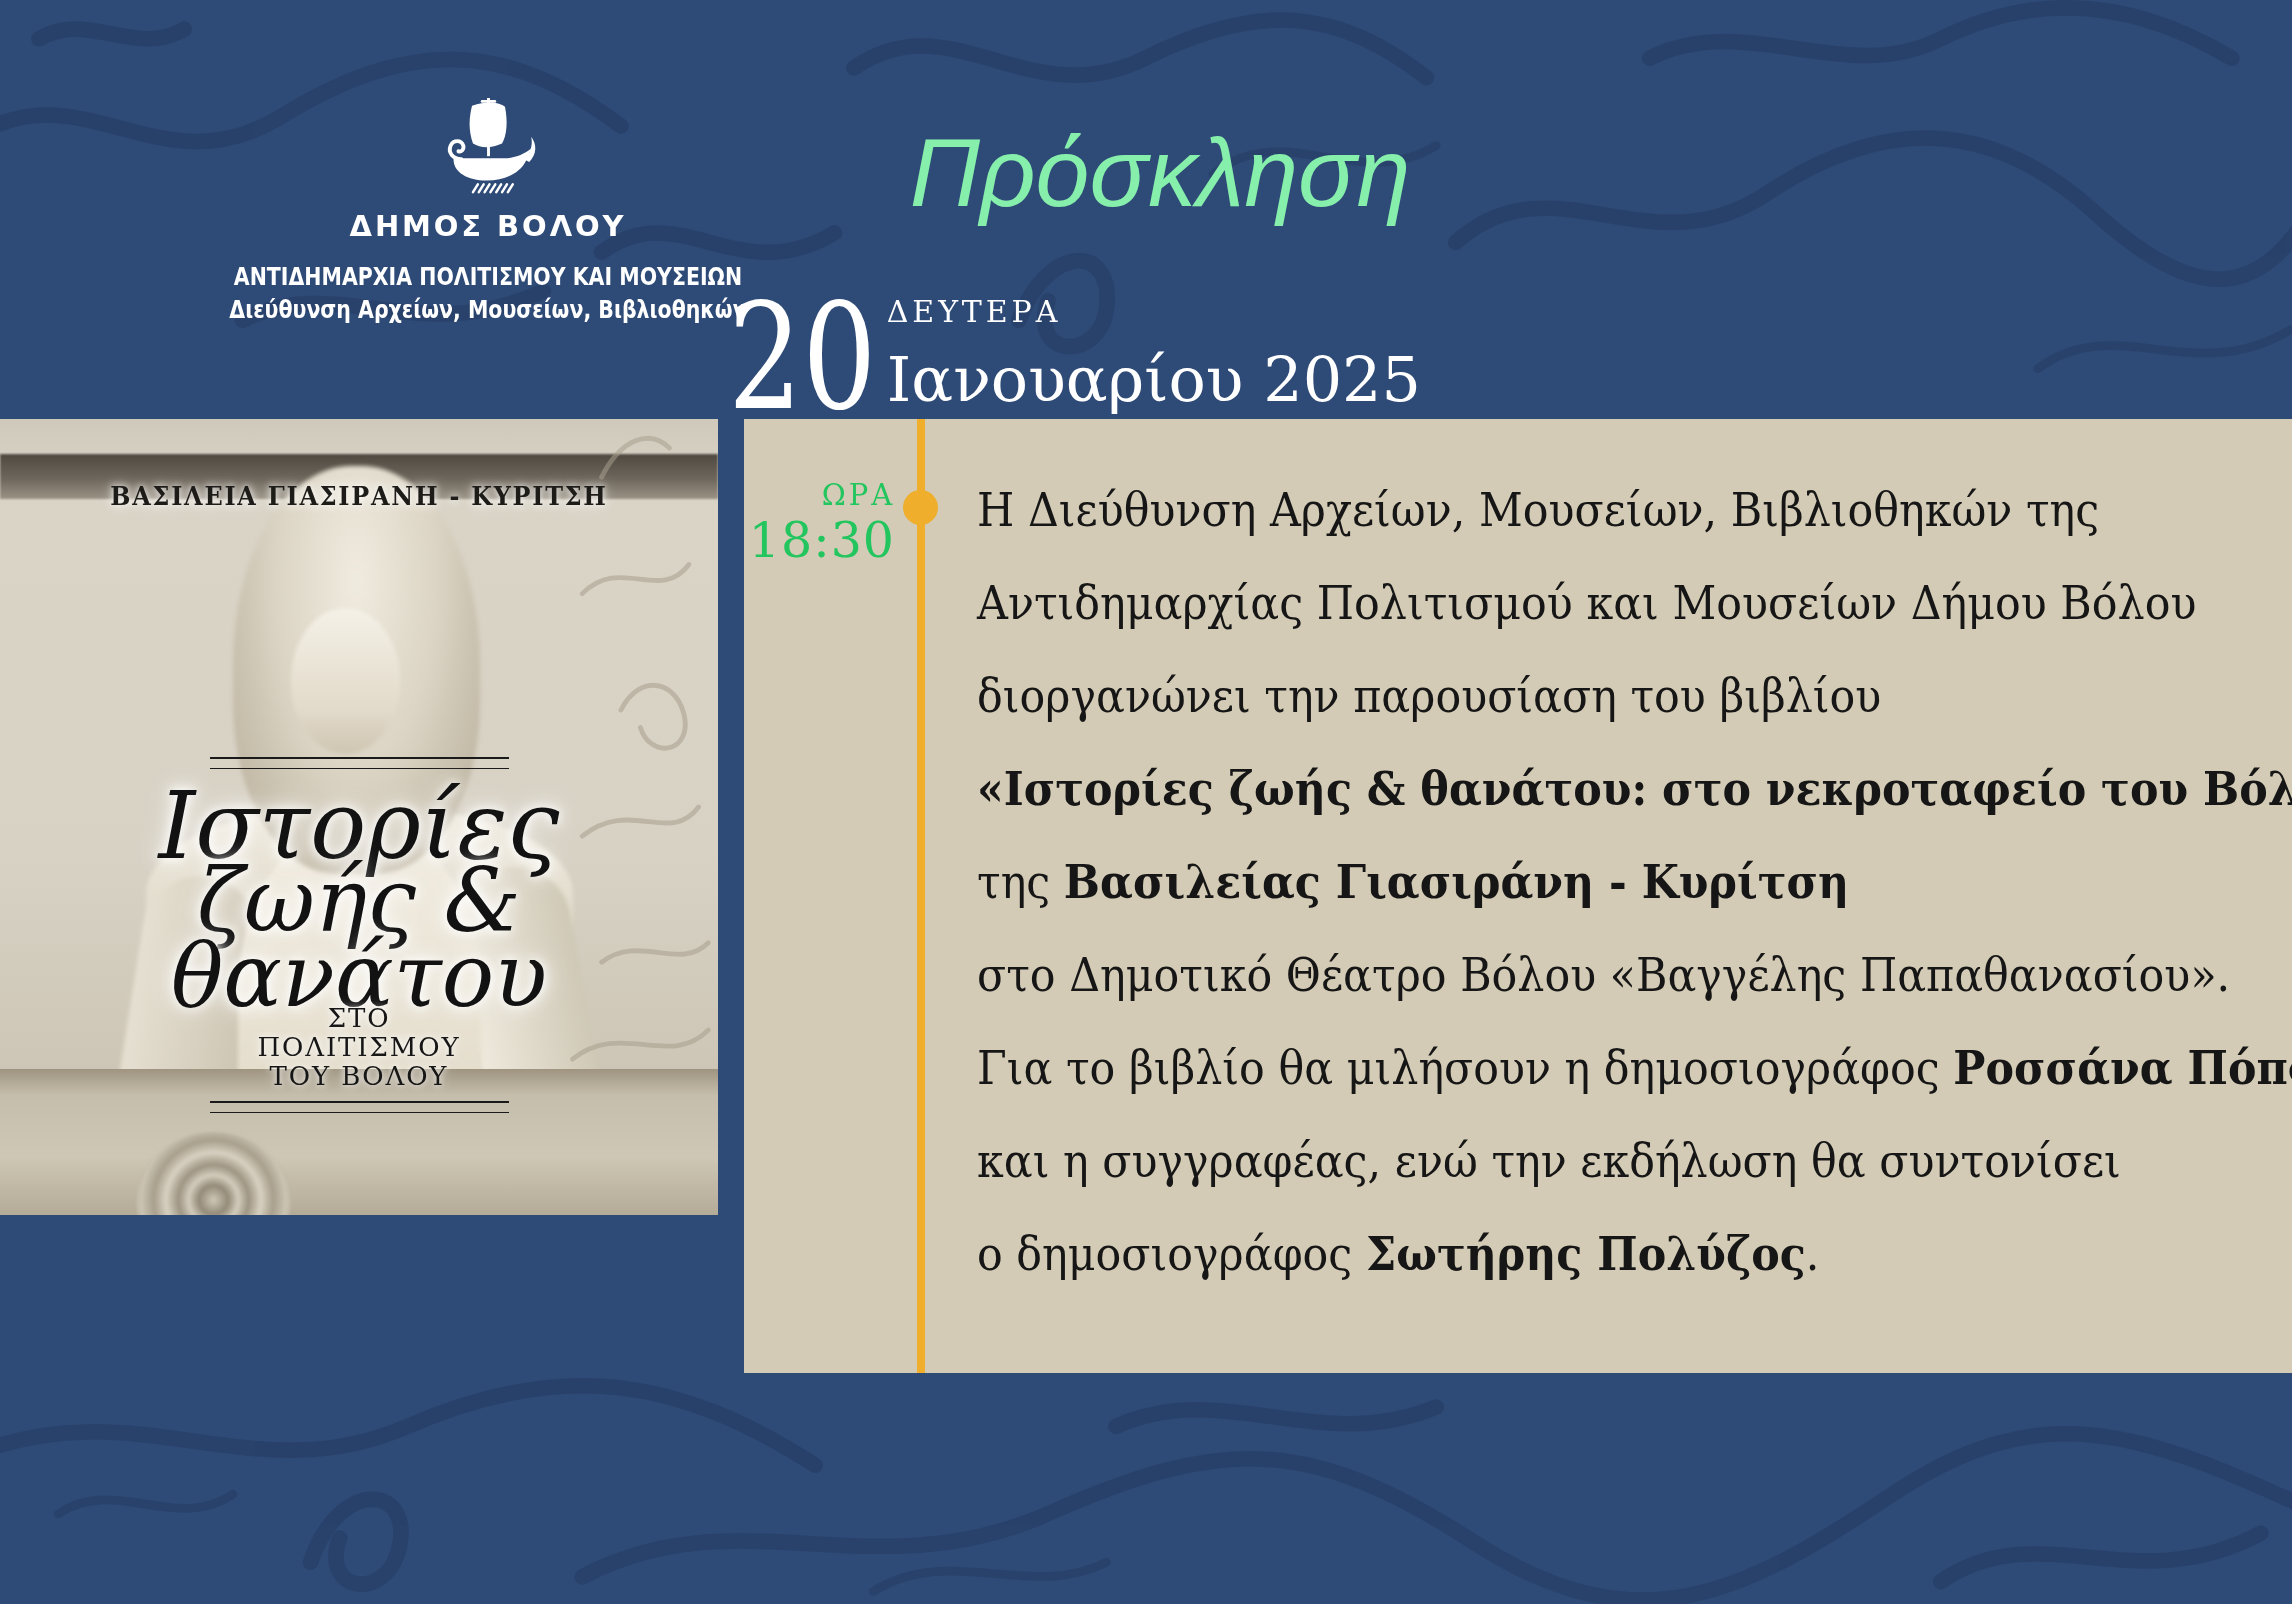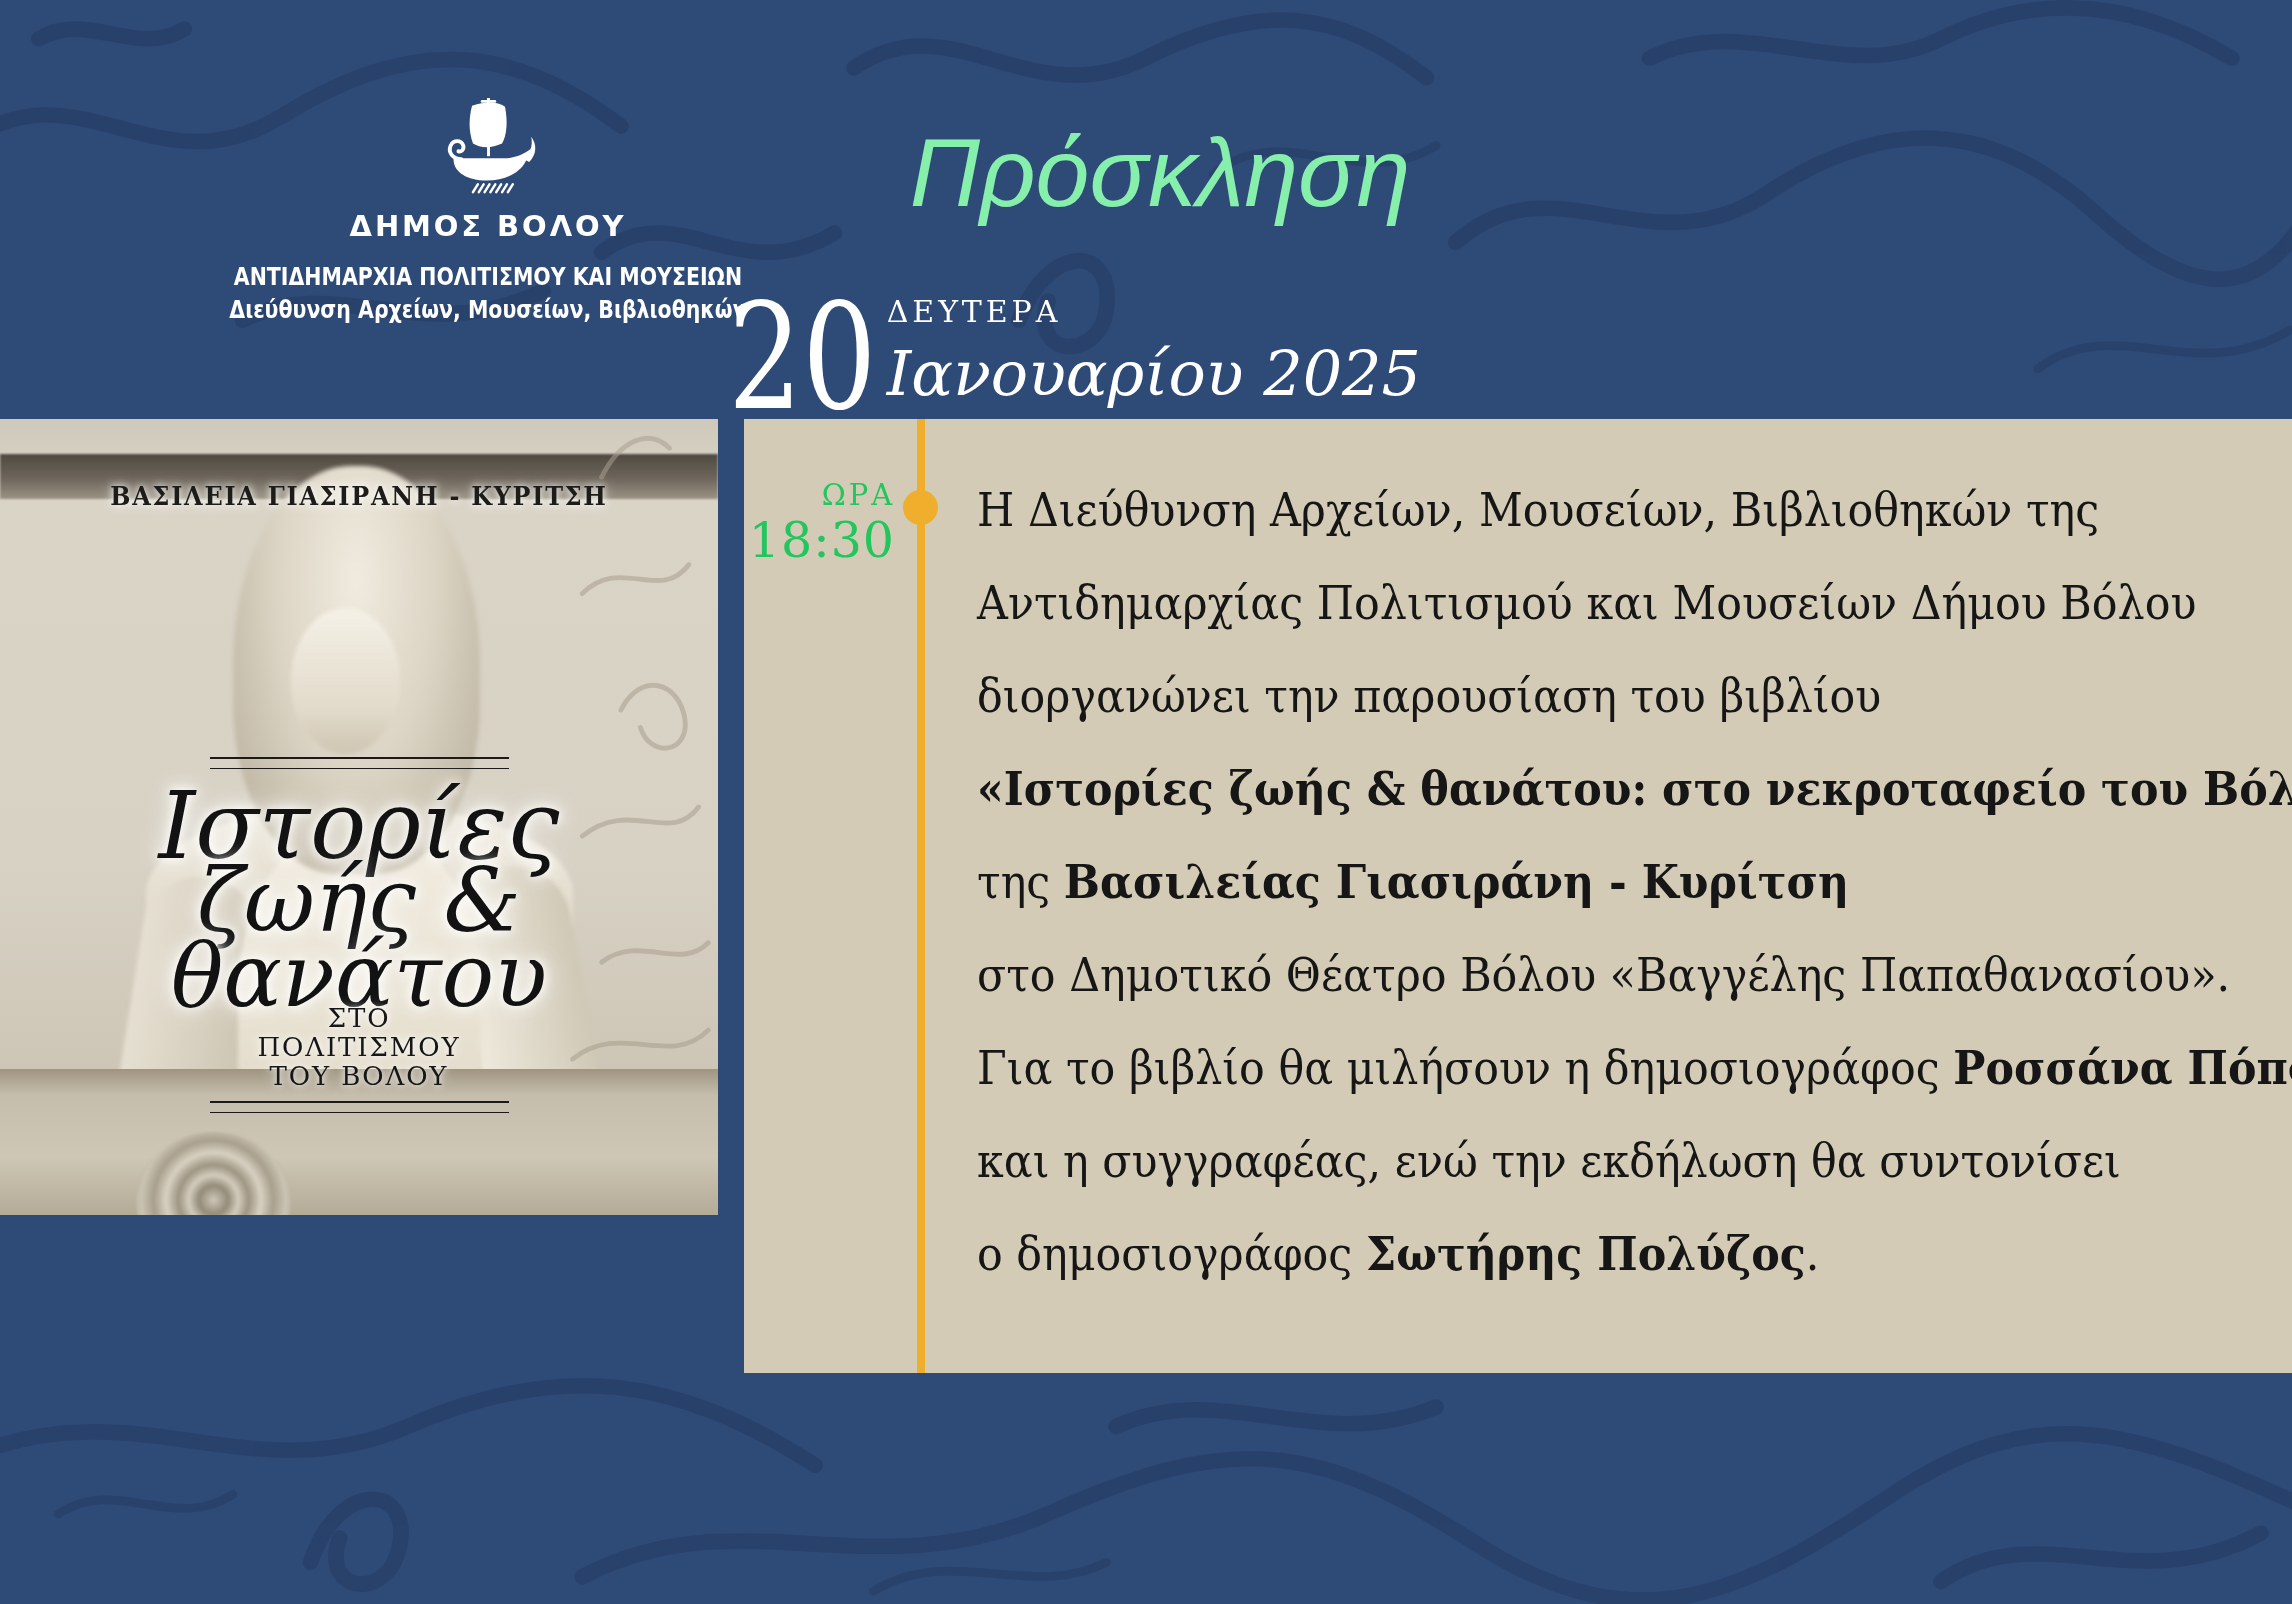--- a/index.html
+++ b/index.html
@@ -20,21 +20,21 @@
   
   .invite-title{position:absolute;left:869px;top:115px;width:582px;margin:0;text-align:center;
     font-family:Liberation Sans, sans-serif;font-style:italic;font-weight:normal;font-size:97px;line-height:1.2;
     color:#86efac;z-index:3;}
 
   
   .date-block{position:absolute;left:728px;top:277px;display:flex;z-index:3;color:#ffffff;}
   .day-number{font-size:146px;line-height:1.1;transform:scaleX(.80);transform-origin:left center;display:block;}
   .date-col{margin-left:-27px;padding-top:17.5px;}
   .weekday{display:block;font-size:30px;letter-spacing:3.9px;line-height:1.15;}
-  .month-year{display:block;font-size:62px;line-height:1.0;margin-top:14px;white-space:nowrap;font-style:italic;}
+  .month-year{display:block;font-size:62px;line-height:1.0;margin-top:20px;white-space:nowrap;}
 
   
   .panel{position:absolute;left:744px;top:419px;width:1548px;height:954px;background:#D3CBB5;z-index:1;}
 
   
   .timeline{position:absolute;left:917px;top:419px;width:7.8px;height:954px;background:#EFAE2C;z-index:2;}
   .timedot{position:absolute;left:903px;top:490px;width:35px;height:35px;border-radius:50%;background:#EFAE2C;z-index:2;}
 
   
   .time-block{position:absolute;left:718px;top:480px;width:177px;text-align:right;color:#22c55e;z-index:3;}

